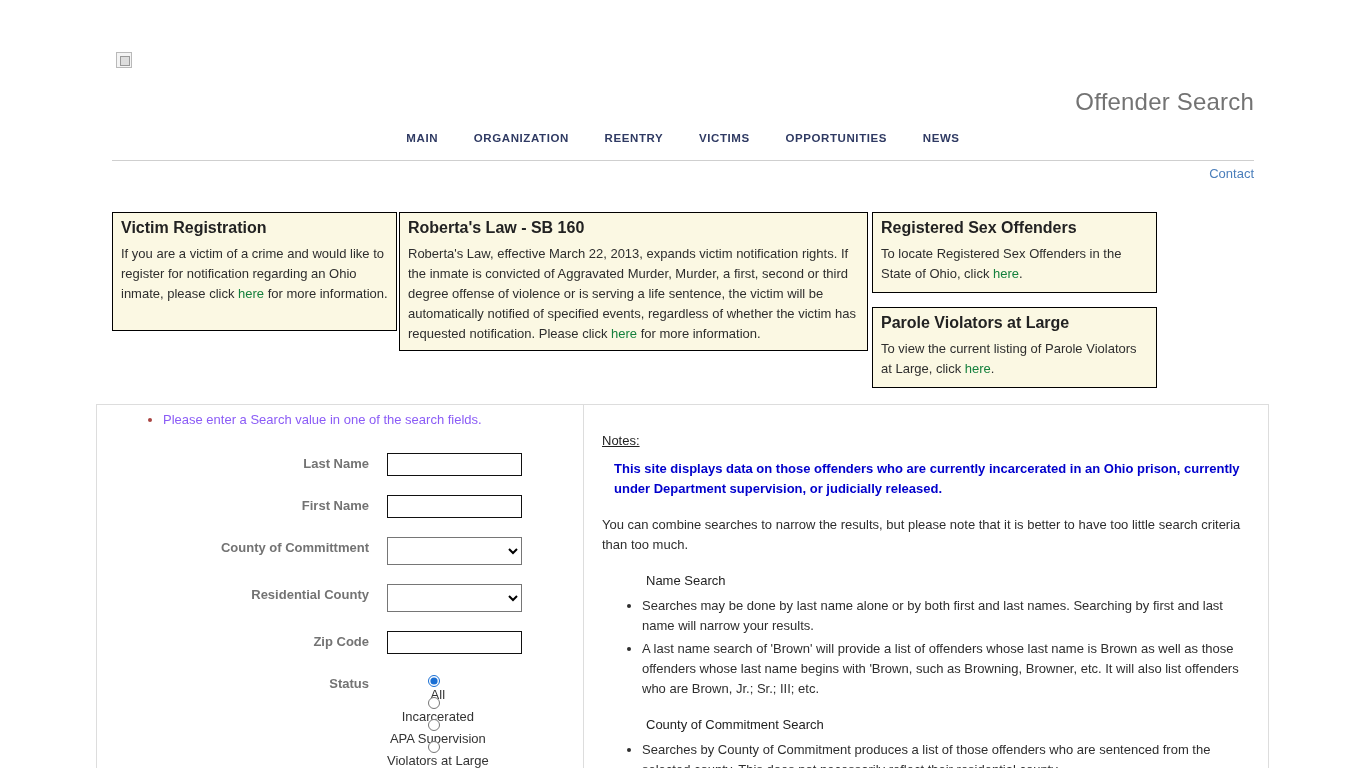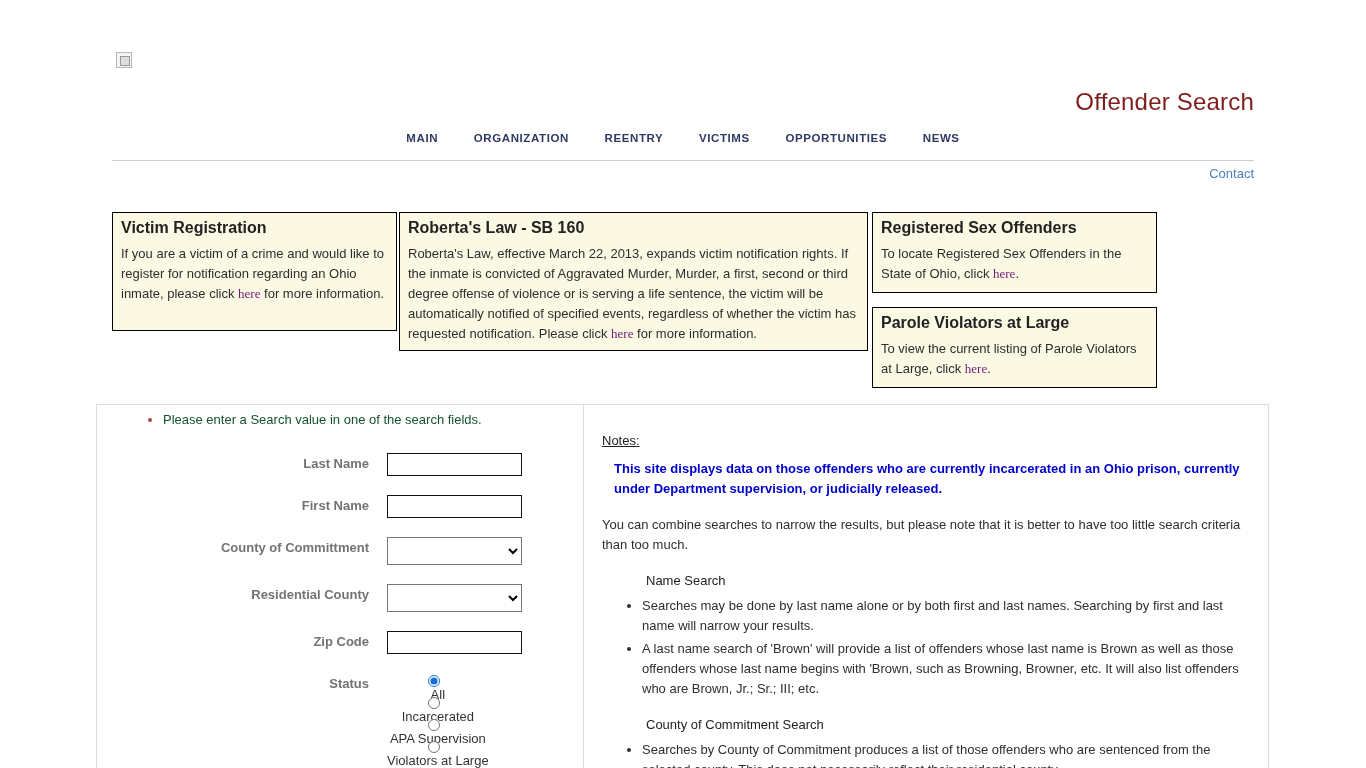--- a/index.html
+++ b/index.html
@@ -47,21 +47,21 @@
     width: 8px;
     height: 8px;
     border: 1px solid #999;
     background: #ddd;
   }
   .site-title {
     position: absolute;
     right: 0px;
     top: 48px;
     font-size: 24px;
-    color: #7f1d1d;
+    color: #737373;
     font-weight: normal;
     letter-spacing: .2px;
   }
 
   
   .navbar {
     position: absolute;
     left: 112px;
     top: 130px;
     width: 1142px;
@@ -115,23 +115,22 @@
     font-weight: bold;
     color: #222222;
   }
   .notice p {
     margin: 0;
     font-size: 13px;
     line-height: 20px;
     color: #2e2e2e;
   }
   .notice a {
-    color: #701a75;
+    color: #15803d;
     text-decoration: none;
-    font-family: Liberation Serif, serif;
   }
   #notice-victim     { left: 112px; top: 212px;  width: 285px; height: 119px; }
   #notice-roberta    { left: 399px; top: 212px;  width: 469px; height: 139px; }
   #notice-rso        { left: 872px; top: 212px;  width: 285px; height: 81px; }
   #notice-parole     { left: 872px; top: 307px;  width: 285px; height: 81px; }
 
   
   .content {
     position: absolute;
     left: 96px;
@@ -158,21 +157,21 @@
 
   
   .error-list {
     position: absolute;
     left: 44px;
     top: 6px;
     margin: 0;
     padding-left: 22px;
   }
   .error-list li {
-    color: #14532d;
+    color: #8b5cf6;
     font-size: 13px;
     line-height: 18px;
   }
   .error-list li::marker { color: #a94442; }
 
   .form-area {
     position: absolute;
     left: 0px;
     top: 48px;
     width: 486px;

